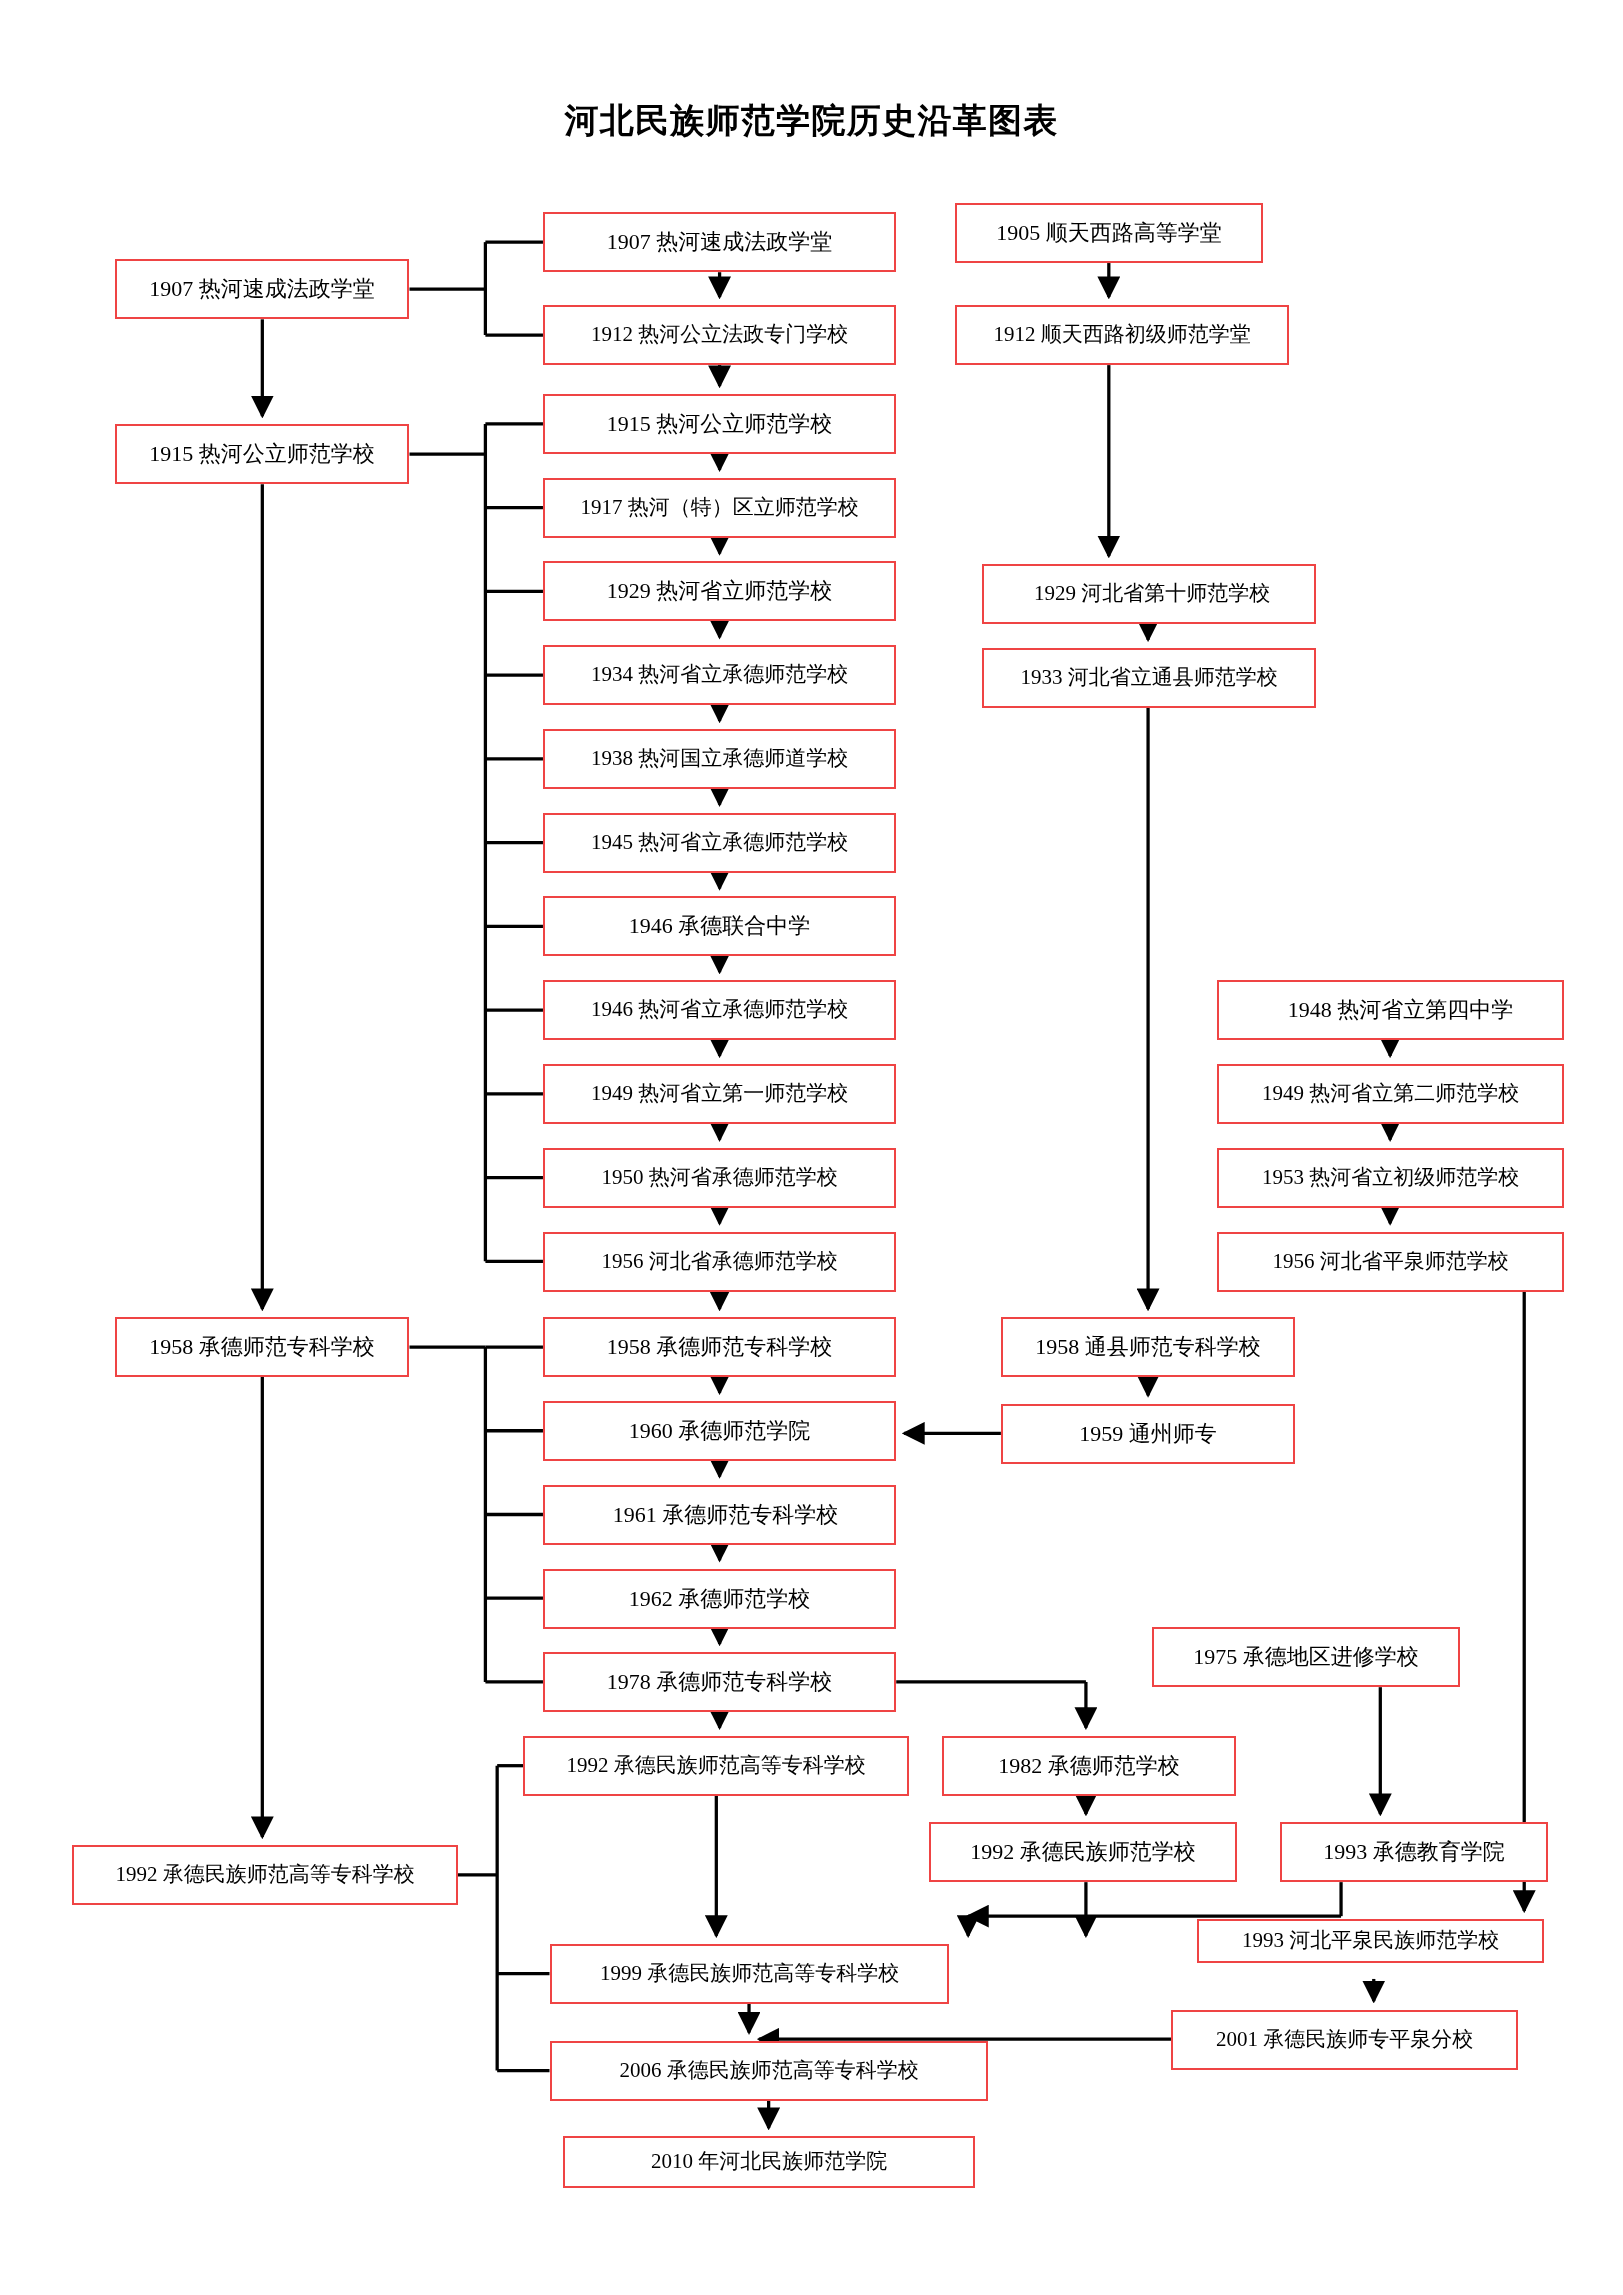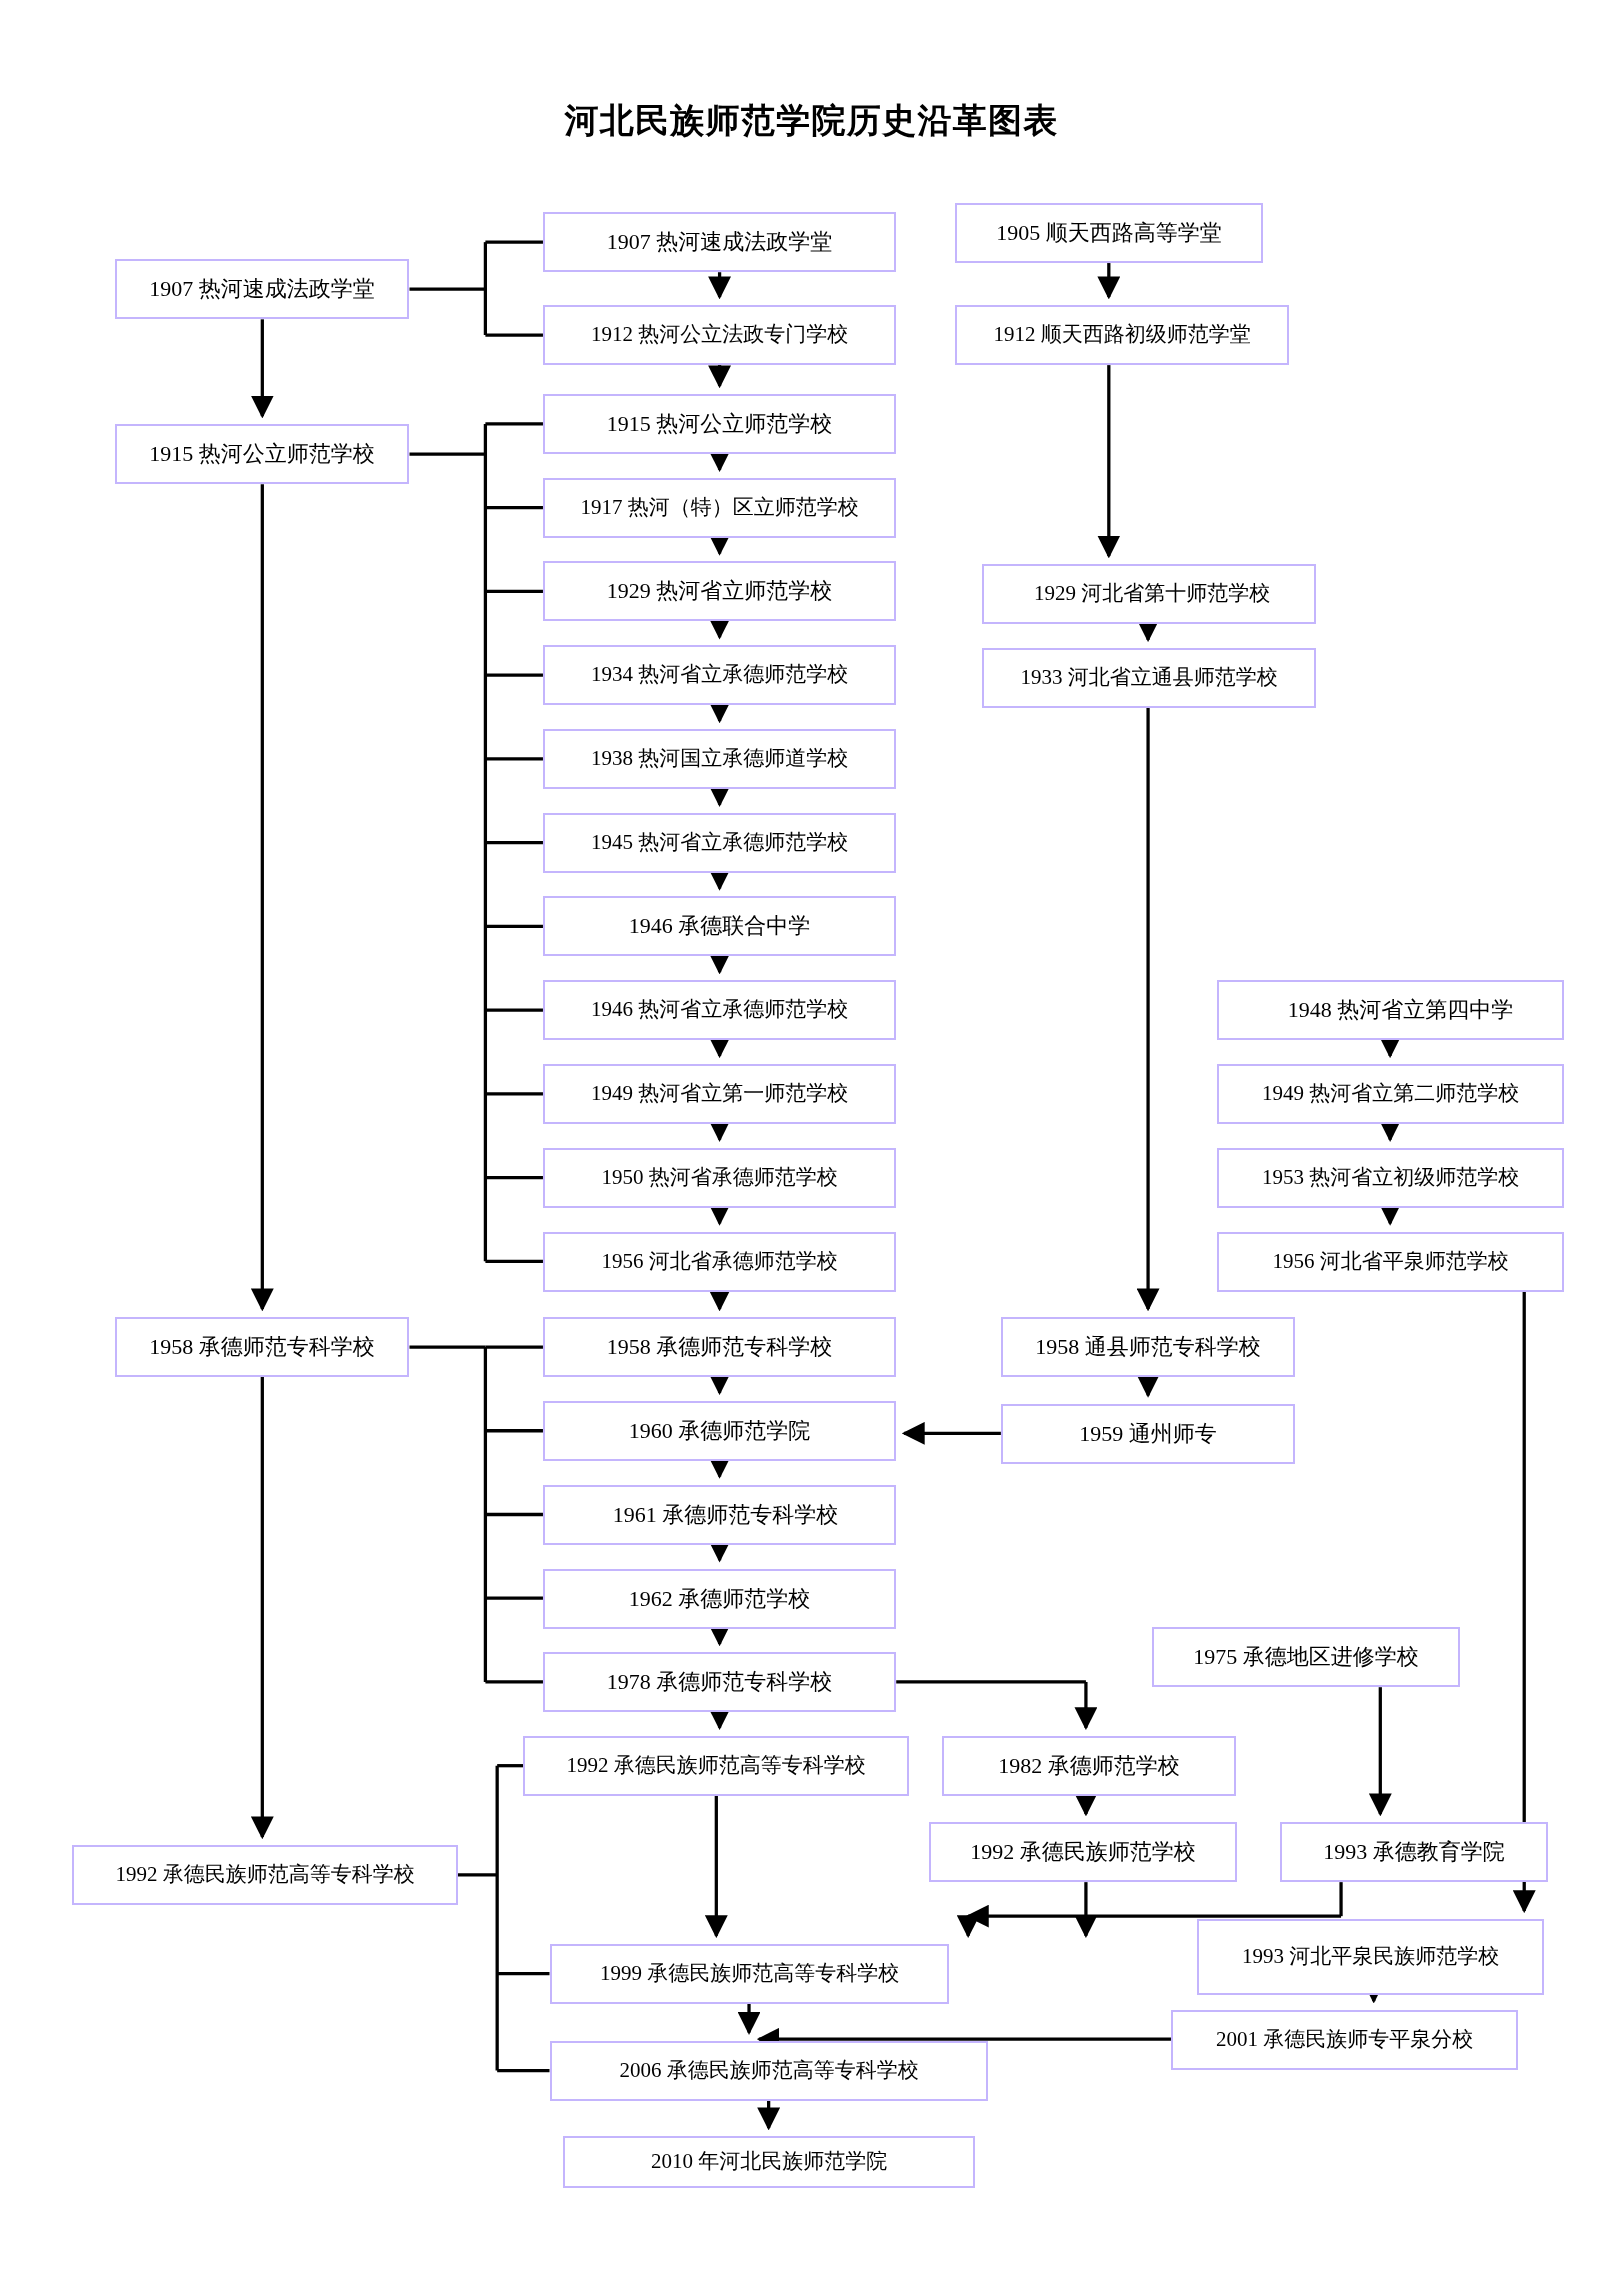--- a/index.html
+++ b/index.html
@@ -6,21 +6,21 @@
   body{font-family:"Liberation Serif","DejaVu Serif",serif;}
   #page{position:relative;width:1623px;height:2295px;background:#ffffff;overflow:hidden;border-radius:16px;}
   #title{
     position:absolute; left:0; top:98px; width:1623px;
     text-align:center; font-size:34px; font-weight:bold; color:#000;
     letter-spacing:1.3px;
   }
   svg#wires{position:absolute;left:0;top:0;width:1623px;height:2295px;}
   .node{
     position:absolute; box-sizing:border-box;
-    border:2px solid #c4b5fd; background:#ffffff;
+    border:2px solid #ef4444; background:#ffffff;
     display:flex; align-items:center; justify-content:center;
     font-size:22px; color:#000; line-height:1.1;
     text-align:center; white-space:nowrap;
   }
   .node.small{font-size:21px;}
 </style>
 </head>
 <body>
 
 <div id="page">
@@ -242,21 +242,21 @@
       </div>
       <div class="node" style="left: 942px; top: 1736px; width: 294px; height: 60px;">
         <span>1982 承德师范学校</span>
       </div>
       <div class="node" style="left: 929px; top: 1822px; width: 308px; height: 60px;">
         <span>1992 承德民族师范学校</span>
       </div>
       <div class="node" style="left: 1280px; top: 1822px; width: 268px; height: 60px;">
         <span>1993 承德教育学院</span>
       </div>
-      <div class="node small" style="left: 1197px; top: 1919px; width: 347px; height: 76px;">
+      <div class="node small" style="left: 1197px; top: 1919px; width: 347px; height: 44px;">
         <span>1993 河北平泉民族师范学校</span>
       </div>
       <div class="node small" style="left: 1171px; top: 2010px; width: 347px; height: 60px;">
         <span>2001 承德民族师专平泉分校</span>
       </div>
     </div>
 
 </div>
 
 

